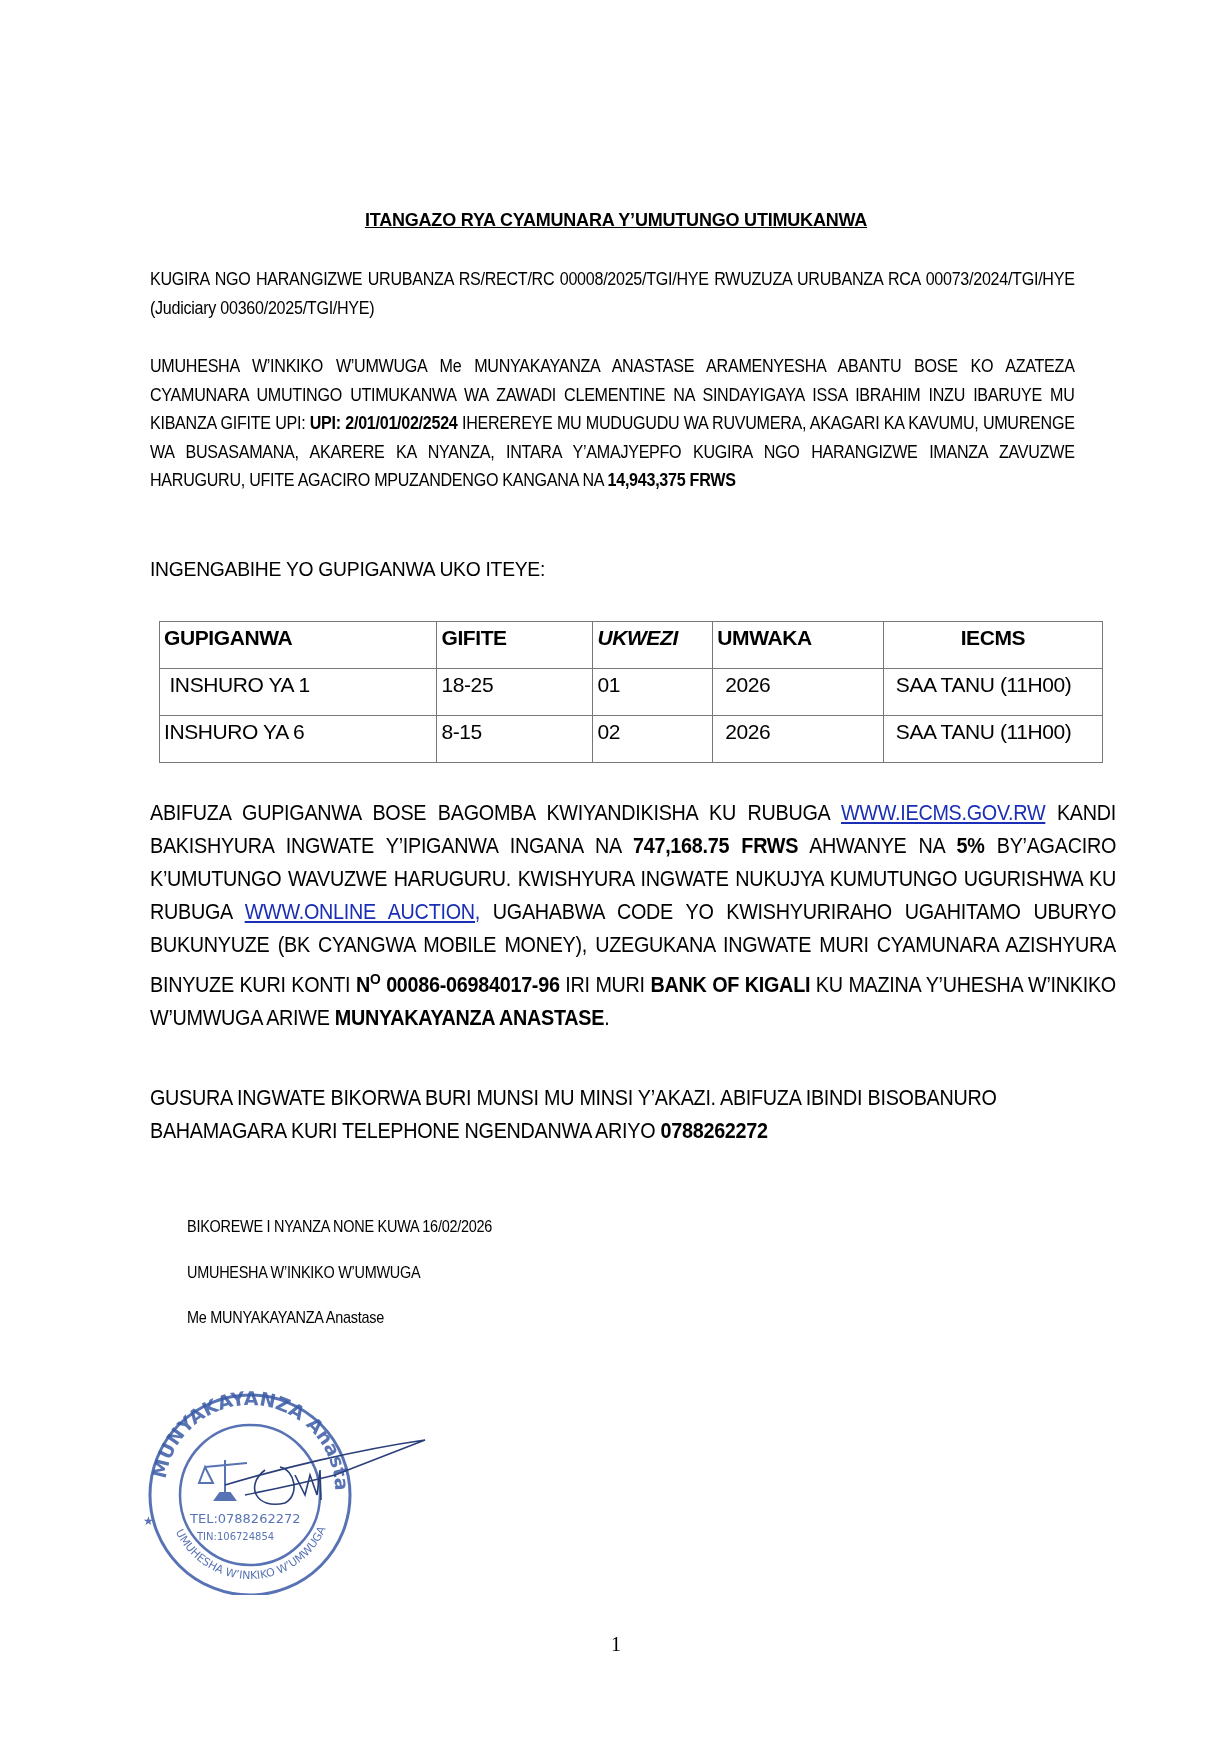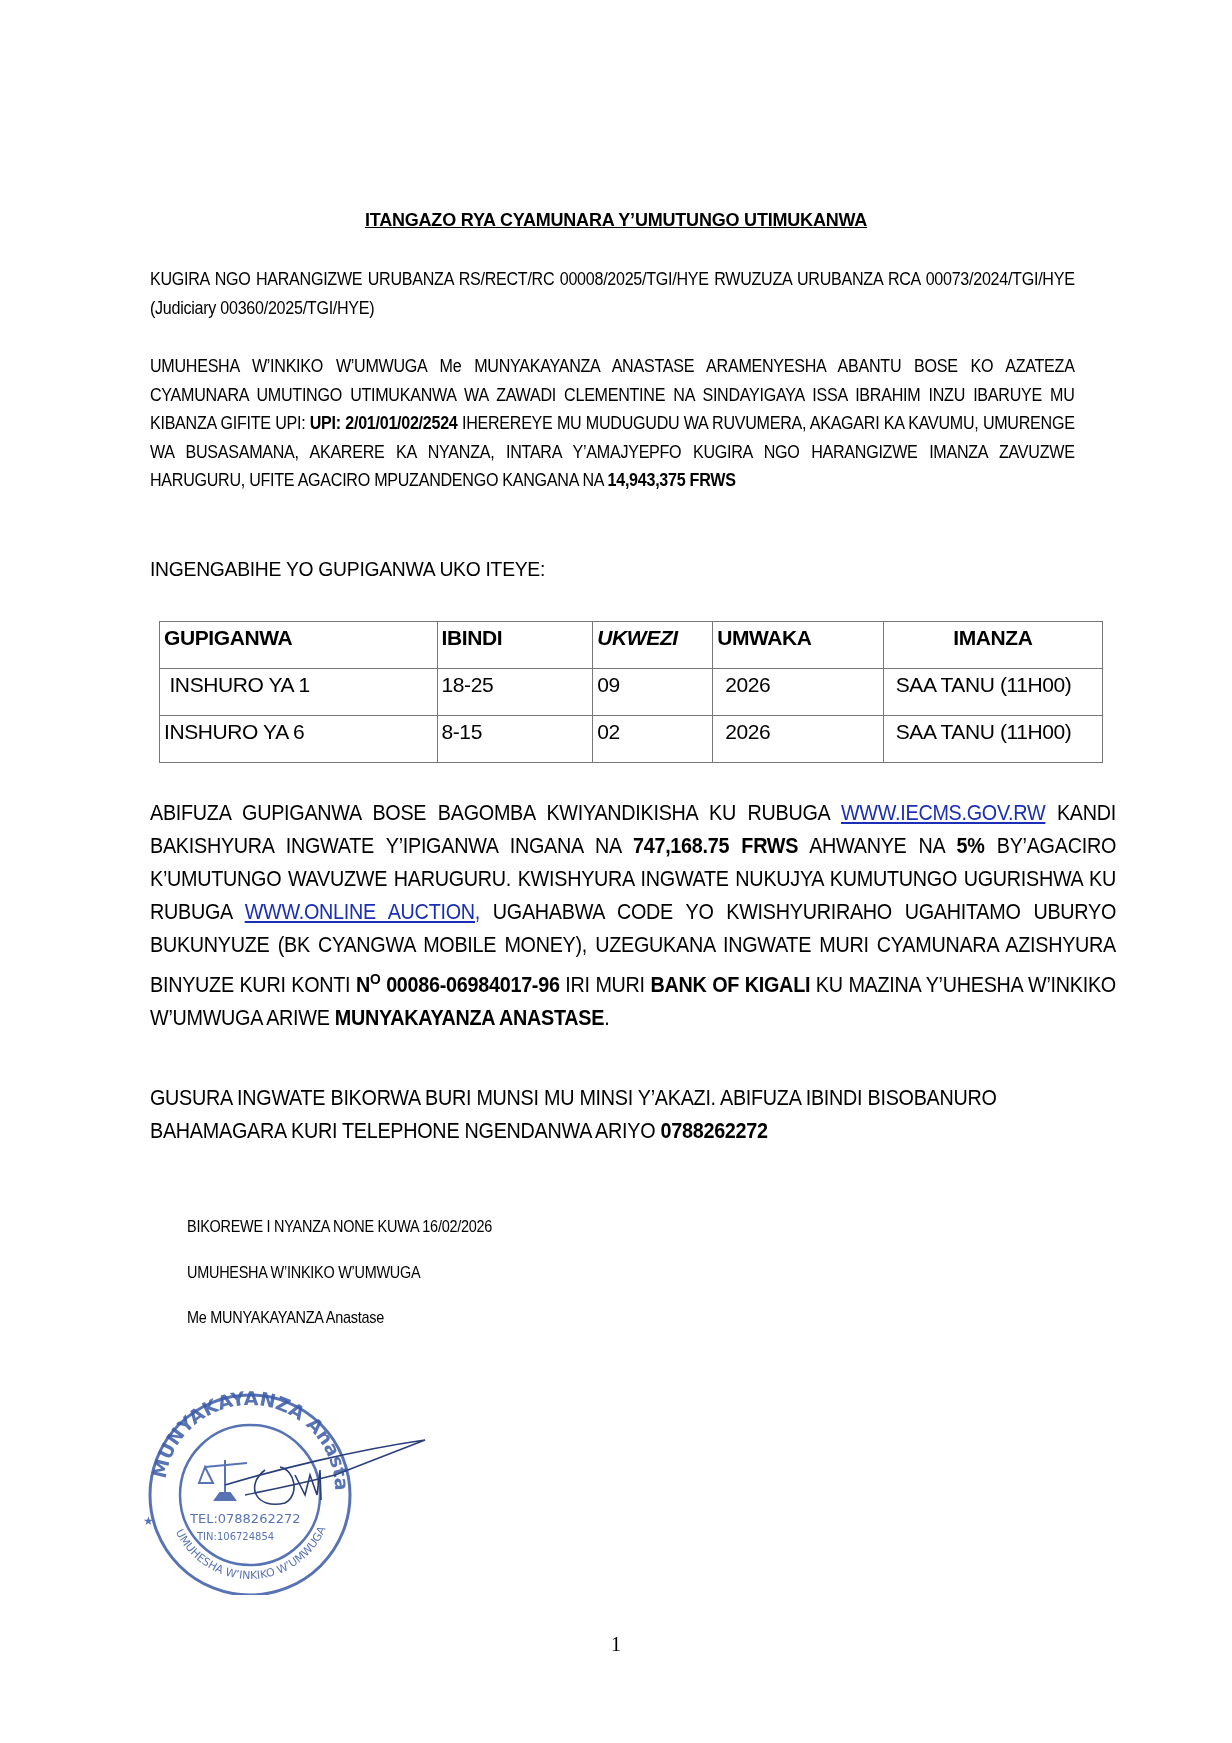--- a/index.html
+++ b/index.html
@@ -44,29 +44,29 @@
   <div class="para p1">KUGIRA NGO HARANGIZWE URUBANZA RS/RECT/RC 00008/2025/TGI/HYE RWUZUZA URUBANZA RCA 00073/2024/TGI/HYE   (Judiciary  00360/2025/TGI/HYE)</div>
 
   <div class="para p2"><span>UMUHESHA W’INKIKO W’UMWUGA Me MUNYAKAYANZA ANASTASE ARAMENYESHA ABANTU BOSE KO AZATEZA CYAMUNARA UMUTINGO UTIMUKANWA WA ZAWADI CLEMENTINE NA SINDAYIGAYA ISSA IBRAHIM INZU IBARUYE MU KIBANZA GIFITE UPI: </span><b>UPI: 2/01/01/02/2524</b><span> IHEREREYE MU MUDUGUDU WA RUVUMERA, AKAGARI KA  KAVUMU, UMURENGE WA BUSASAMANA, AKARERE KA  NYANZA,  INTARA Y’AMAJYEPFO KUGIRA NGO HARANGIZWE IMANZA ZAVUZWE HARUGURU, UFITE AGACIRO MPUZANDENGO KANGANA NA </span><b>14,943,375 FRWS</b></div>
 
   <div class="sched-label">INGENGABIHE YO GUPIGANWA UKO ITEYE:</div>
 
   <table class="sched">
     <tbody>
         <tr class="hdr">
       <td class="c1">GUPIGANWA</td>
-      <td class="c2">IBINDI</td>
+      <td class="c2">GIFITE</td>
       <td class="c3">UKWEZI</td>
       <td class="c4">UMWAKA</td>
-      <td class="c5 isaha-h">IMANZA</td>
+      <td class="c5 isaha-h">IECMS</td>
     </tr>
     <tr>
       <td style="white-space:pre"> INSHURO YA 1</td>
       <td>18-25</td>
-      <td>09</td>
+      <td>01</td>
       <td style="padding-left:12px">2026</td>
       <td style="padding-left:12px">SAA TANU (11H00)</td>
     </tr>
     <tr>
       <td>INSHURO YA 6</td>
       <td>8-15</td>
       <td>02</td>
       <td style="padding-left:12px">2026</td>
       <td style="padding-left:12px">SAA TANU (11H00)</td>
     </tr>

